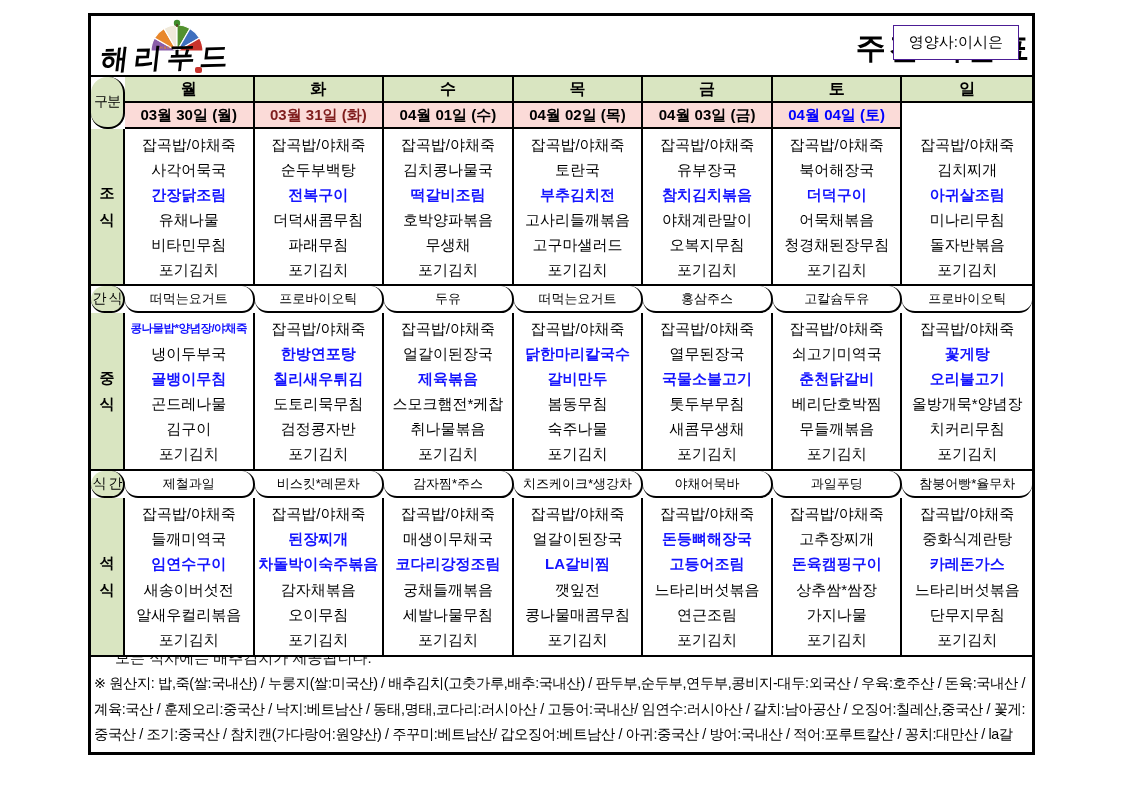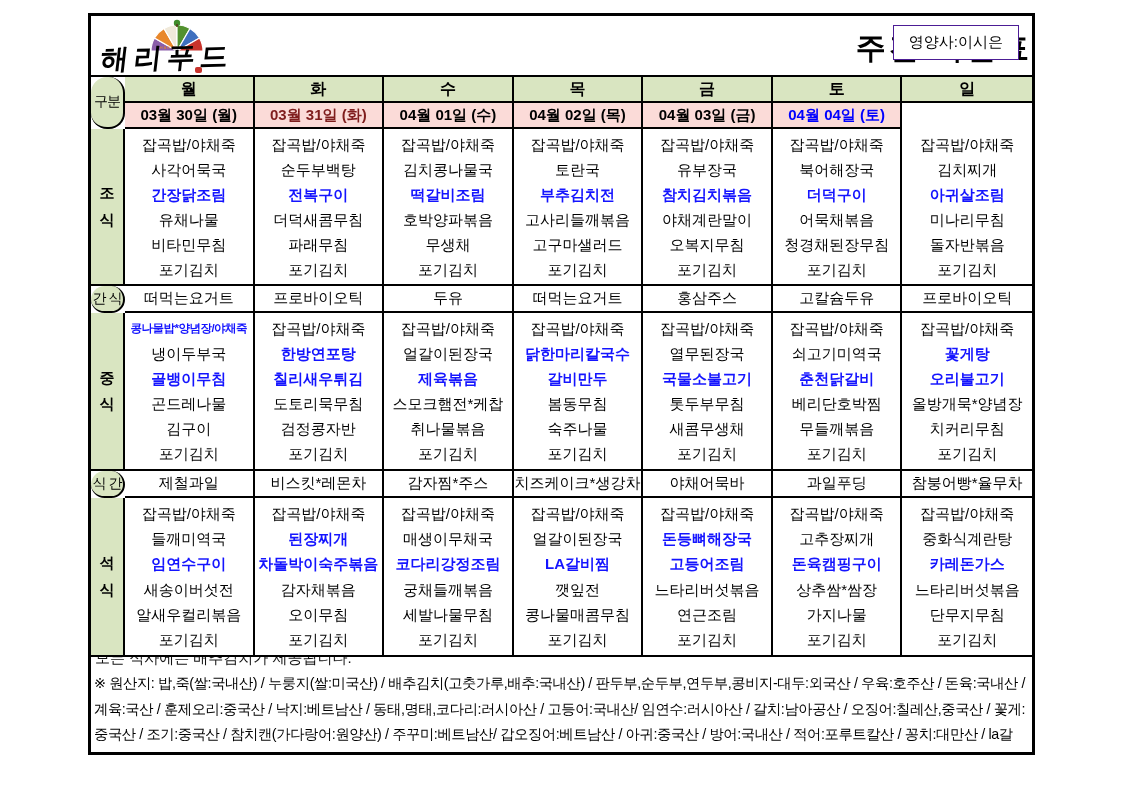--- a/index.html
+++ b/index.html
@@ -22,25 +22,25 @@
   .cell{border-right:2px solid #000;border-bottom:2px solid #000;display:flex;
         align-items:center;justify-content:center;box-sizing:border-box;background:#fff;overflow:hidden;}
   .lbl{background:#d9e5c1;font-weight:bold;font-size:15px;flex-direction:column;line-height:1.75;}
   .lbl-one{background:#d9e5c1;font-weight:normal;font-size:14px;white-space:nowrap;letter-spacing:-1px;border-radius:16px;}
   .day-name{background:#d9e5c1;font-weight:bold;font-size:16px;}
   .date{background:#fbdbd8;font-weight:bold;font-size:15px;white-space:nowrap;}
   .meal{flex-direction:column;justify-content:space-evenly;padding:3px 0;font-size:15px;}
   .line{line-height:25px;white-space:nowrap;}
   .hl{color:#1414ff;font-weight:bold;}
   .sm{font-size:11.5px;letter-spacing:-0.5px;}
-  .single{font-size:15px;}
+  .single{font-size:13px;border-radius:13px;}
   
   .notice-row{border-bottom:3px solid #000;font-weight:bold;font-size:15px;
               padding:3px 8px;height:26px;box-sizing:border-box;display:flex;gap:42px;align-items:center;white-space:nowrap;}
-  .kimchi-strip{height:13px;overflow:hidden;padding-left:4px;}
+  .kimchi-strip{height:13px;overflow:hidden;padding-left:24px;}
   .kimchi-strip span{display:block;margin-top:-9px;font-size:15px;line-height:20px;color:#111;}
   .origin-box{height:80px;overflow:hidden;padding:1px 3px;font-size:14.3px;line-height:25.5px;
               letter-spacing:-0.4px;word-break:break-all;}
 </style>
 </head>
 <body>
 
 <div class="page">
   <div class="table-wrap">
 

